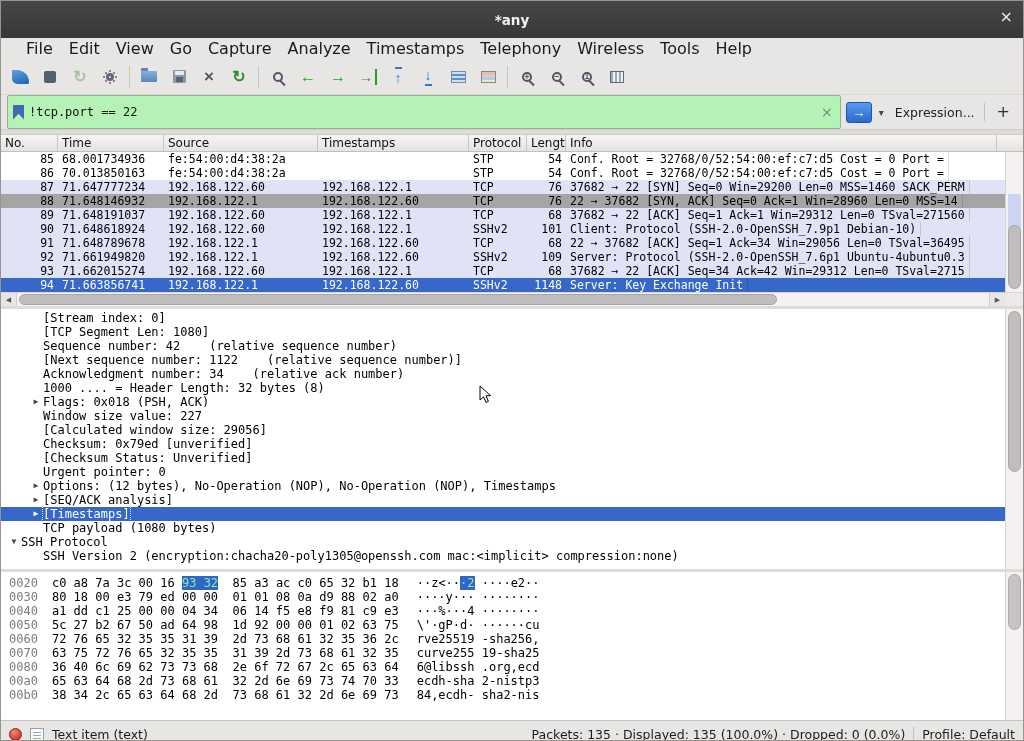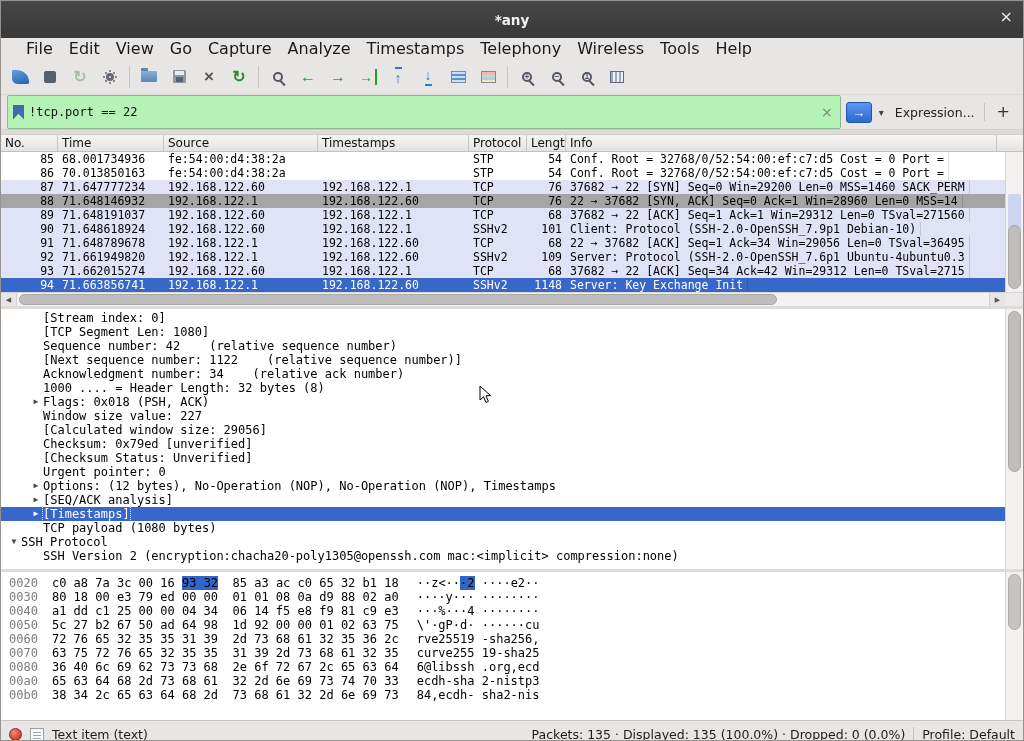--- a/index.html
+++ b/index.html
@@ -101,21 +101,21 @@
   .dline.sel{background:#3667c9;color:#fff}
   .dline.sel .exp{color:#fff}
   .dline.sel .dtext{outline:1px dotted rgba(255,255,255,.85)}
   .dv-thumb{position:absolute;left:2px;right:2px;top:2px;height:62%;background:#c0bebc;border:1px solid #a8a6a4;border-radius:7px}
   
   .hexpane{flex:0 0 148px;background:#fff;position:relative;overflow:hidden;padding:4px 20px 0 8px}
   .hrow{height:14px;font:12px/14px "DejaVu Sans Mono",monospace;white-space:pre;color:#000}
   .off{color:#7b7b7b}
   .hx{margin-left:14px}
   .as{margin-left:18px}
-  .hl{background:#3166c8;color:#000000}
+  .hl{background:#3166c8;color:#86efac}
   .xv-thumb{position:absolute;left:2px;right:2px;top:2px;height:38%;background:#c6c4c2;border:1px solid #aeacaa;border-radius:7px}
   
   .statusbar{flex:0 0 28px;background:#e8e6e4;border-top:1px solid #c6c4c1;display:flex;align-items:center;padding:0 8px;gap:8px;font-size:12.5px;color:#1c1c1c}
   .expert{width:13px;height:13px;border-radius:50%;background:radial-gradient(circle at 35% 30%,#f08a7a,#c41e10);border:1px solid #8a241c;flex:none}
   .note-icon{width:14px;height:14px;background:#fdfdfb;border:1px solid #98a0a8;position:relative;flex:none}
   .note-icon::before{content:"";position:absolute;left:2px;right:2px;top:3px;height:1px;background:#8fa6c0;box-shadow:0 3px 0 #8fa6c0,0 6px 0 #8fa6c0}
   .spacer{flex:1}
   .sbsep{width:1px;height:16px;background:#c4c2c0}
   .sb-counts,.sb-profile{white-space:nowrap}
   .cursor{position:absolute;left:478px;top:384px;z-index:99;pointer-events:none}

